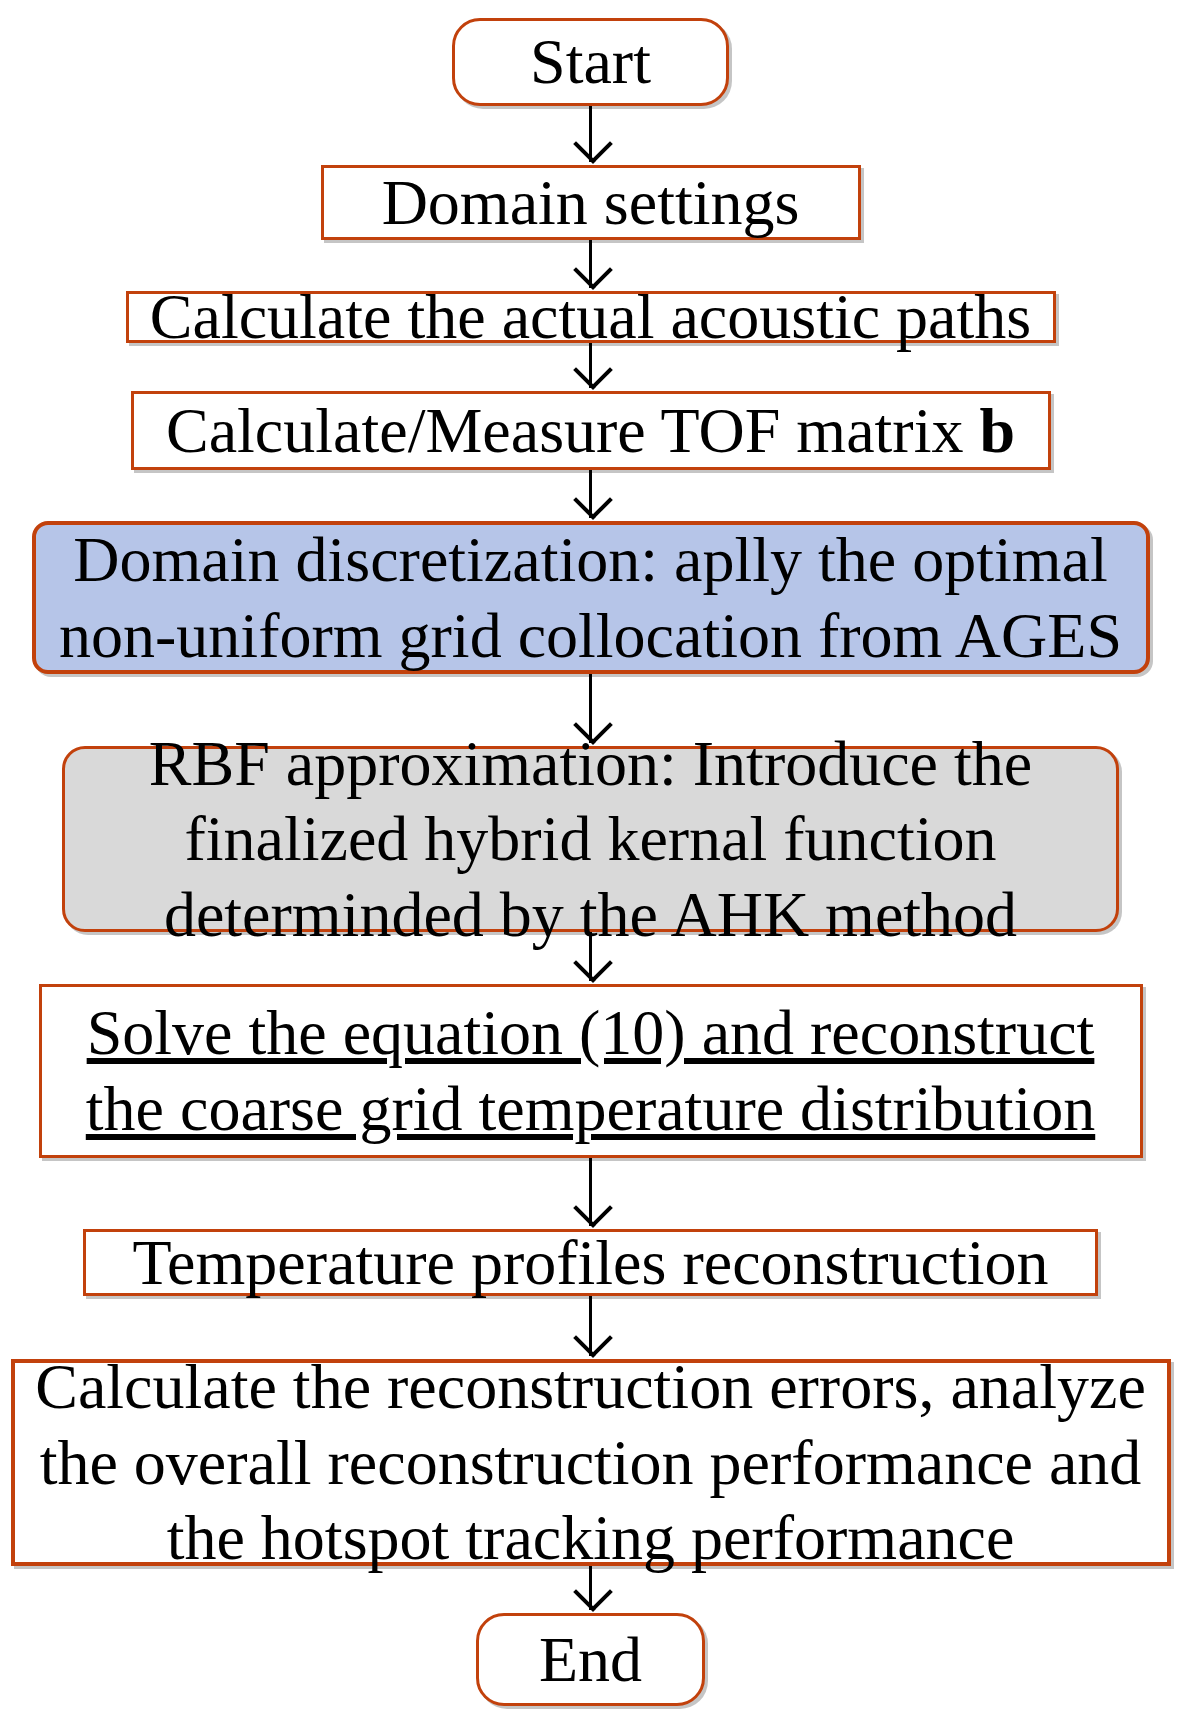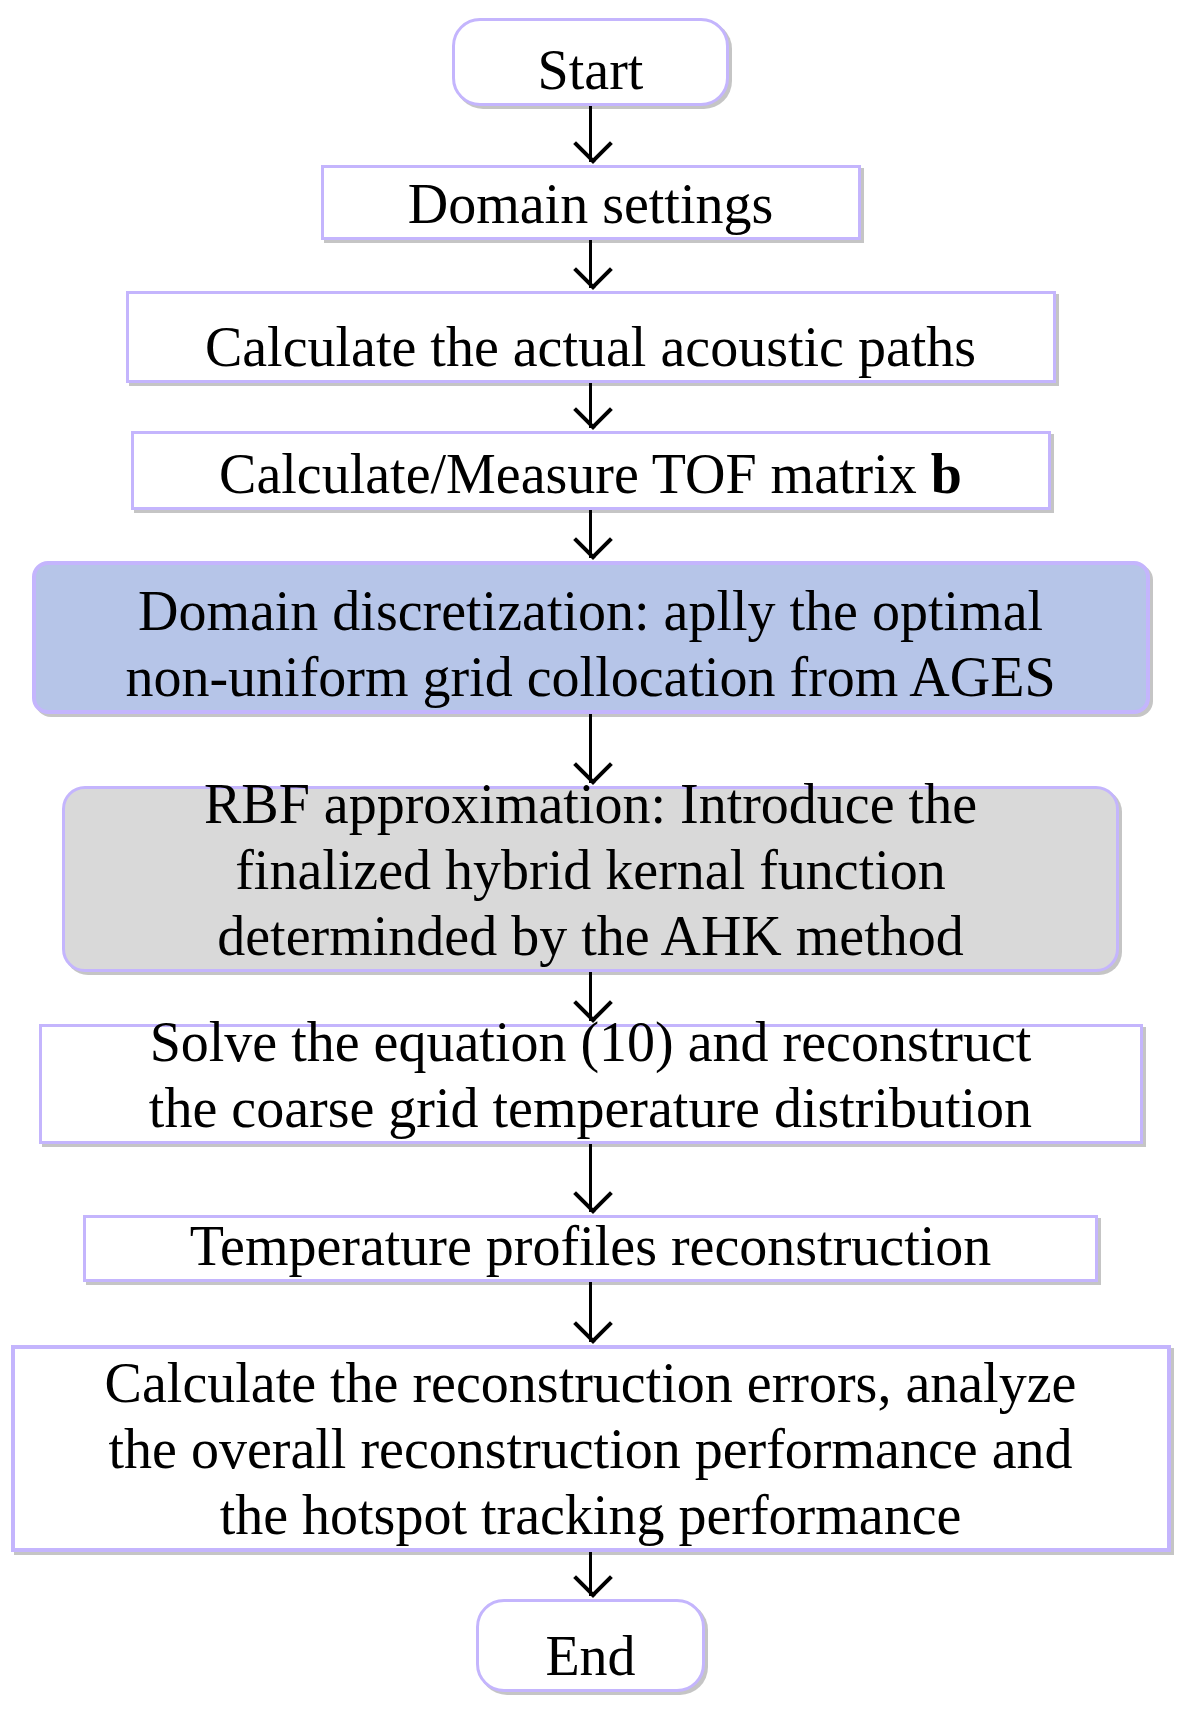--- a/index.html
+++ b/index.html
@@ -6,36 +6,36 @@
   .canvas{
     position:relative;
     width:1181px;height:1716px;
     background:#ffffff;
     display:flex;flex-direction:column;align-items:center;
     padding-top:18px;box-sizing:border-box;overflow:hidden;
     font-family:"Liberation Serif","DejaVu Serif",serif;
   }
   .node{
     box-sizing:border-box;flex:none;
-    display:flex;align-items:flex-end;justify-content:center;
-    background:#ffffff;border:3px solid #c4b5fd;color:#000000;
-    text-align:center;font-size:56px;line-height:1.18;
+    display:flex;align-items:center;justify-content:center;
+    background:#ffffff;border:3px solid #c2410c;color:#000000;
+    text-align:center;font-size:64px;line-height:1.18;
     box-shadow:3px 3px 0 rgba(110,110,110,0.40);
   }
   .label{white-space:pre-line;}
   .label b,.bold{font-weight:bold;}
   .terminator{border-radius:28px;}
   
   .n0{width:277px;height:88px;}
   .n1{width:540px;height:75px;}
-  .n2{width:930px;height:92px;}
+  .n2{width:930px;height:52px;}
   .n3{width:920px;height:79px;}
   .n4{width:1118px;height:153px;background:#b6c5e8;border-width:4px;border-radius:16px;}
   .n5{width:1057px;height:186px;background:#d9d9d9;border-radius:23px;}
-  .n6{width:1104px;height:120px;}
+  .n6{width:1104px;height:174px;text-decoration:underline;}
   .n7{width:1015px;height:67px;}
   .n8{width:1160px;height:207px;border-width:4px;}
   .n9{width:229px;height:93px;}
   
   .arrow{position:relative;width:48px;flex:none;}
   .a0{height:59px;} .a1{height:51px;} .a2{height:48px;} .a3{height:51px;}
   .a4{height:72px;} .a5{height:52px;} .a6{height:71px;} .a7{height:63px;}
   .a8{height:47px;}
   .arrow .shaft{
     position:absolute;left:50%;margin-left:-1.5px;top:0;bottom:3px;

